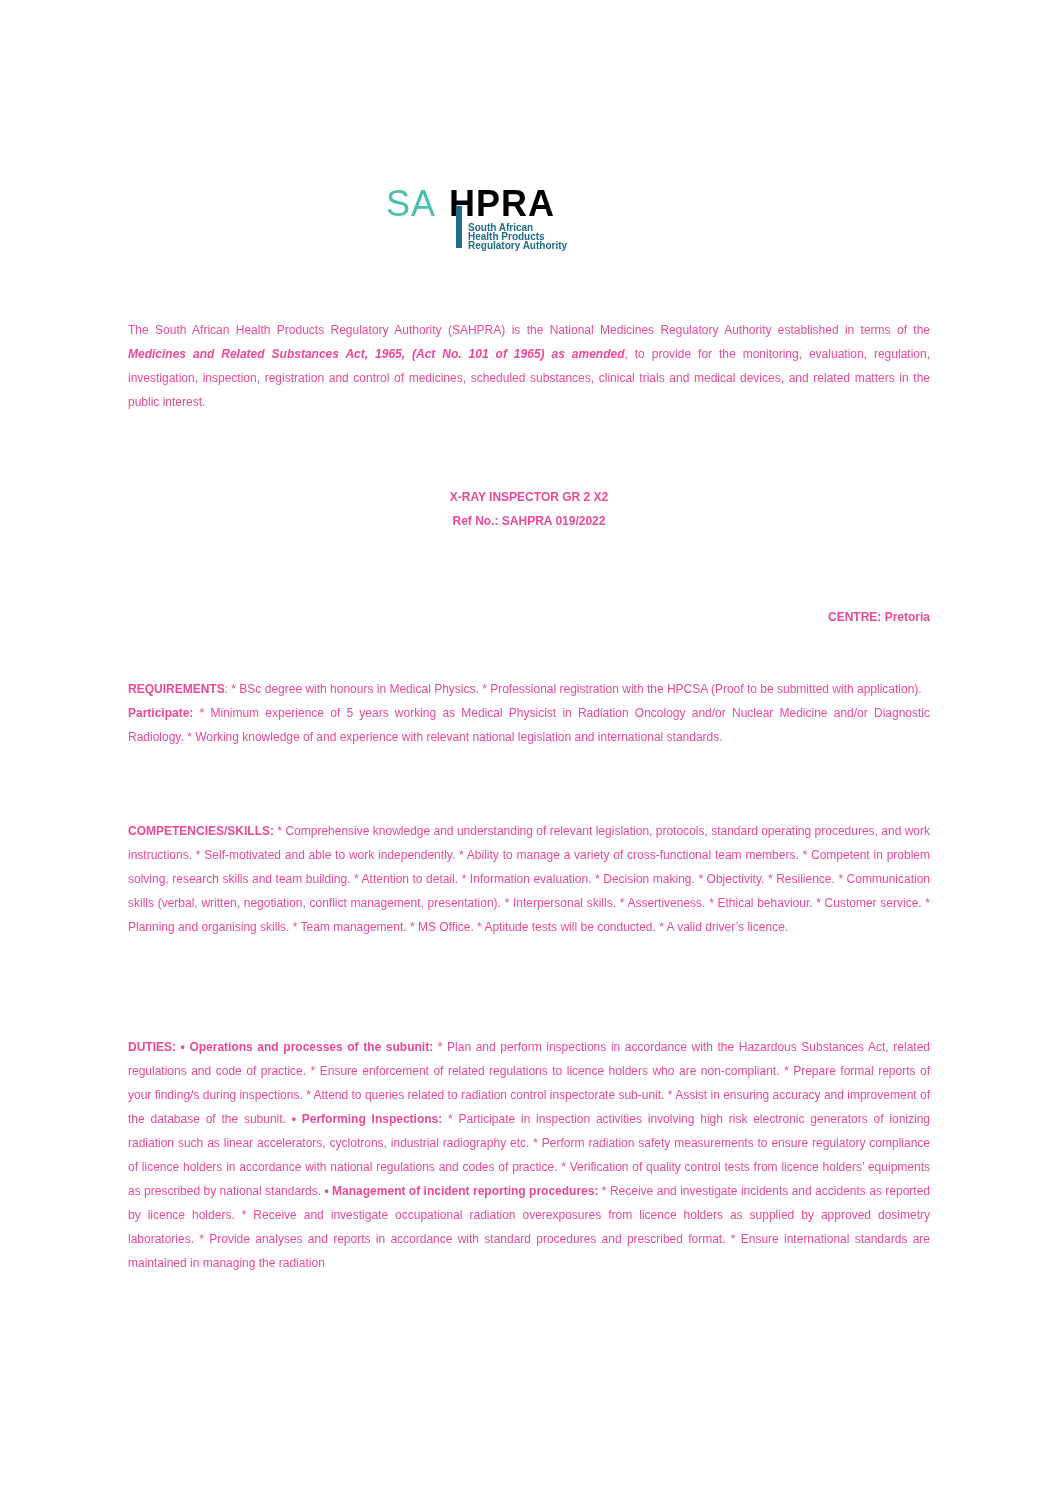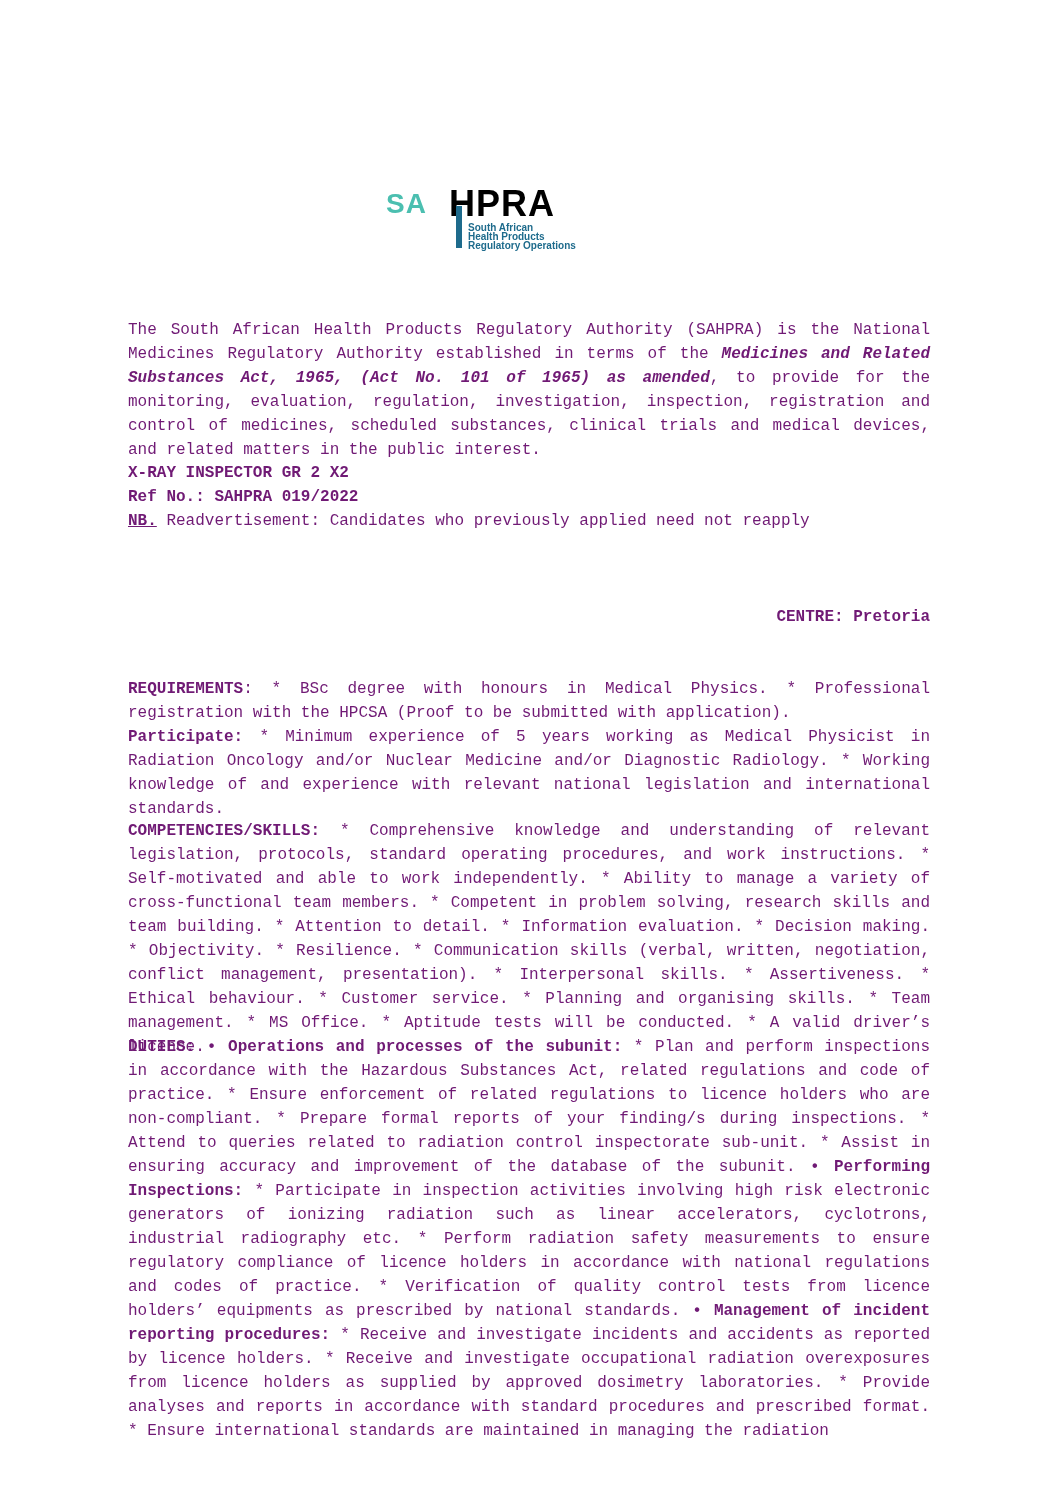--- a/index.html
+++ b/index.html
@@ -1,31 +1,31 @@
 <!DOCTYPE html>
 <html><head>
   <meta charset="utf-8">
   <style>
     html, body { margin: 0; padding: 0; background: #ffffff; }
     body { width: 1058px; height: 1497px; position: relative; overflow: hidden; color: #111; font-family: "Liberation Sans", sans-serif; }
     .page { position: absolute; left: 0; top: 0; width: 1058px; height: 1497px; background: #fff; }
 
     .logo { position: absolute; left: 386px; top: 186px; width: 190px; height: 66px; }
-    .logo .sa { position: absolute; left: 0; top: 0; font-family: "Liberation Sans", sans-serif; font-weight: bold; font-size: 28px; line-height: 36px; color: #4bbfb0; letter-spacing: 1px; }
+    .logo .sa { position: absolute; left: 0; top: 0; font-family: "Liberation Sans", sans-serif; font-weight: normal; font-size: 36px; line-height: 36px; color: #4bbfb0; letter-spacing: 1px; }
     .logo .hpra { position: absolute; left: 63px; top: 0; font-family: "Liberation Sans", sans-serif; font-weight: bold; font-size: 36px; line-height: 36px; color: #000000; letter-spacing: 1px; }
     .logo .stem { position: absolute; left: 70px; top: 20px; width: 6px; height: 42px; background: #1e6b8c; }
     .logo .sub { position: absolute; left: 82px; top: 37px; font-family: Liberation Sans, sans-serif; font-weight: bold; font-size: 10px; line-height: 9px; color: #1e6b8c; }
     .logo .sub div { white-space: nowrap; }
 
-    .text { font-family: Liberation Mono, monospace; font-size: 16px; line-height: 24px; color: #701a75; }
+    .text { font-family: Liberation Sans, sans-serif; font-size: 12px; line-height: 24px; color: #ec4899; }
     .para { position: absolute; left: 128px; width: 802px; text-align: justify; }
     .para b, .para strong { font-weight: bold; }
 
     .intro { top: 318px; }
-    .header-block { position: absolute; left: 128px; width: 802px; top: 461px; text-align: left; font-weight: bold; }
+    .header-block { position: absolute; left: 128px; width: 802px; top: 485px; text-align: center; font-weight: bold; }
     .header-block div { white-space: nowrap; }
     .nb-line { font-weight: normal; }
     .nb-line u { font-weight: bold; text-decoration: underline; }
     .centre { position: absolute; left: 128px; width: 802px; top: 605px; text-align: right; font-weight: bold; }
 
     .req { top: 677px; }
     .comp { top: 819px; }
     .duties { top: 1035px; }
   </style>
 </head>
@@ -33,30 +33,29 @@
 
 <div class="page">
 
   <div class="logo">
     <span class="sa">SA</span>
     <span class="hpra"><span>H</span><span>PRA</span></span>
     <div class="stem"></div>
     <div class="sub">
       <div>South African</div>
       <div>Health Products</div>
-      <div>Regulatory Operations</div>
+      <div>Regulatory Authority</div>
     </div>
   </div>
 
   <div class="para text intro"><span>The South African Health Products Regulatory Authority (SAHPRA) is the National Medicines Regulatory Authority established in terms of the </span><b><i>Medicines and Related Substances Act, 1965, (Act No. 101 of 1965) as amended</i></b><span>, to provide for the monitoring, evaluation, regulation, investigation, inspection, registration and control of medicines, scheduled substances, clinical trials and medical devices, and related matters in the public interest.</span></div>
 
   <div class="header-block text">
     <div>X-RAY INSPECTOR GR 2 X2</div>
     <div>Ref No.: SAHPRA 019/2022</div>
-    <div class="nb-line"><u>NB.</u><span> Readvertisement: Candidates who previously applied need not reapply</span></div>
   </div>
 
   <div class="centre text">CENTRE: Pretoria</div>
 
   <div class="para text req">
     <b>REQUIREMENTS</b><span>: * BSc degree with honours in Medical Physics. * Professional registration with the HPCSA (Proof to be submitted with application).</span><br>
     <b>Participate:</b><span> * Minimum experience of 5 years working as Medical Physicist in Radiation Oncology and/or Nuclear Medicine and/or Diagnostic Radiology. * Working knowledge of and experience with relevant national legislation and international standards.</span>
   </div>
 
   <div class="para text comp"><b>COMPETENCIES/SKILLS:</b><span> * Comprehensive knowledge and understanding of relevant legislation, protocols, standard operating procedures, and work instructions. * Self-motivated and able to work independently. * Ability to manage a variety of cross-functional team members. * Competent in problem solving, research skills and team building. * Attention to detail. * Information evaluation. * Decision making. * Objectivity. * Resilience. * Communication skills (verbal, written, negotiation, conflict management, presentation). * Interpersonal skills. * Assertiveness. * Ethical behaviour. * Customer service. * Planning and organising skills. * Team management. * MS Office. * Aptitude tests will be conducted. * A valid driver’s licence.</span></div>

